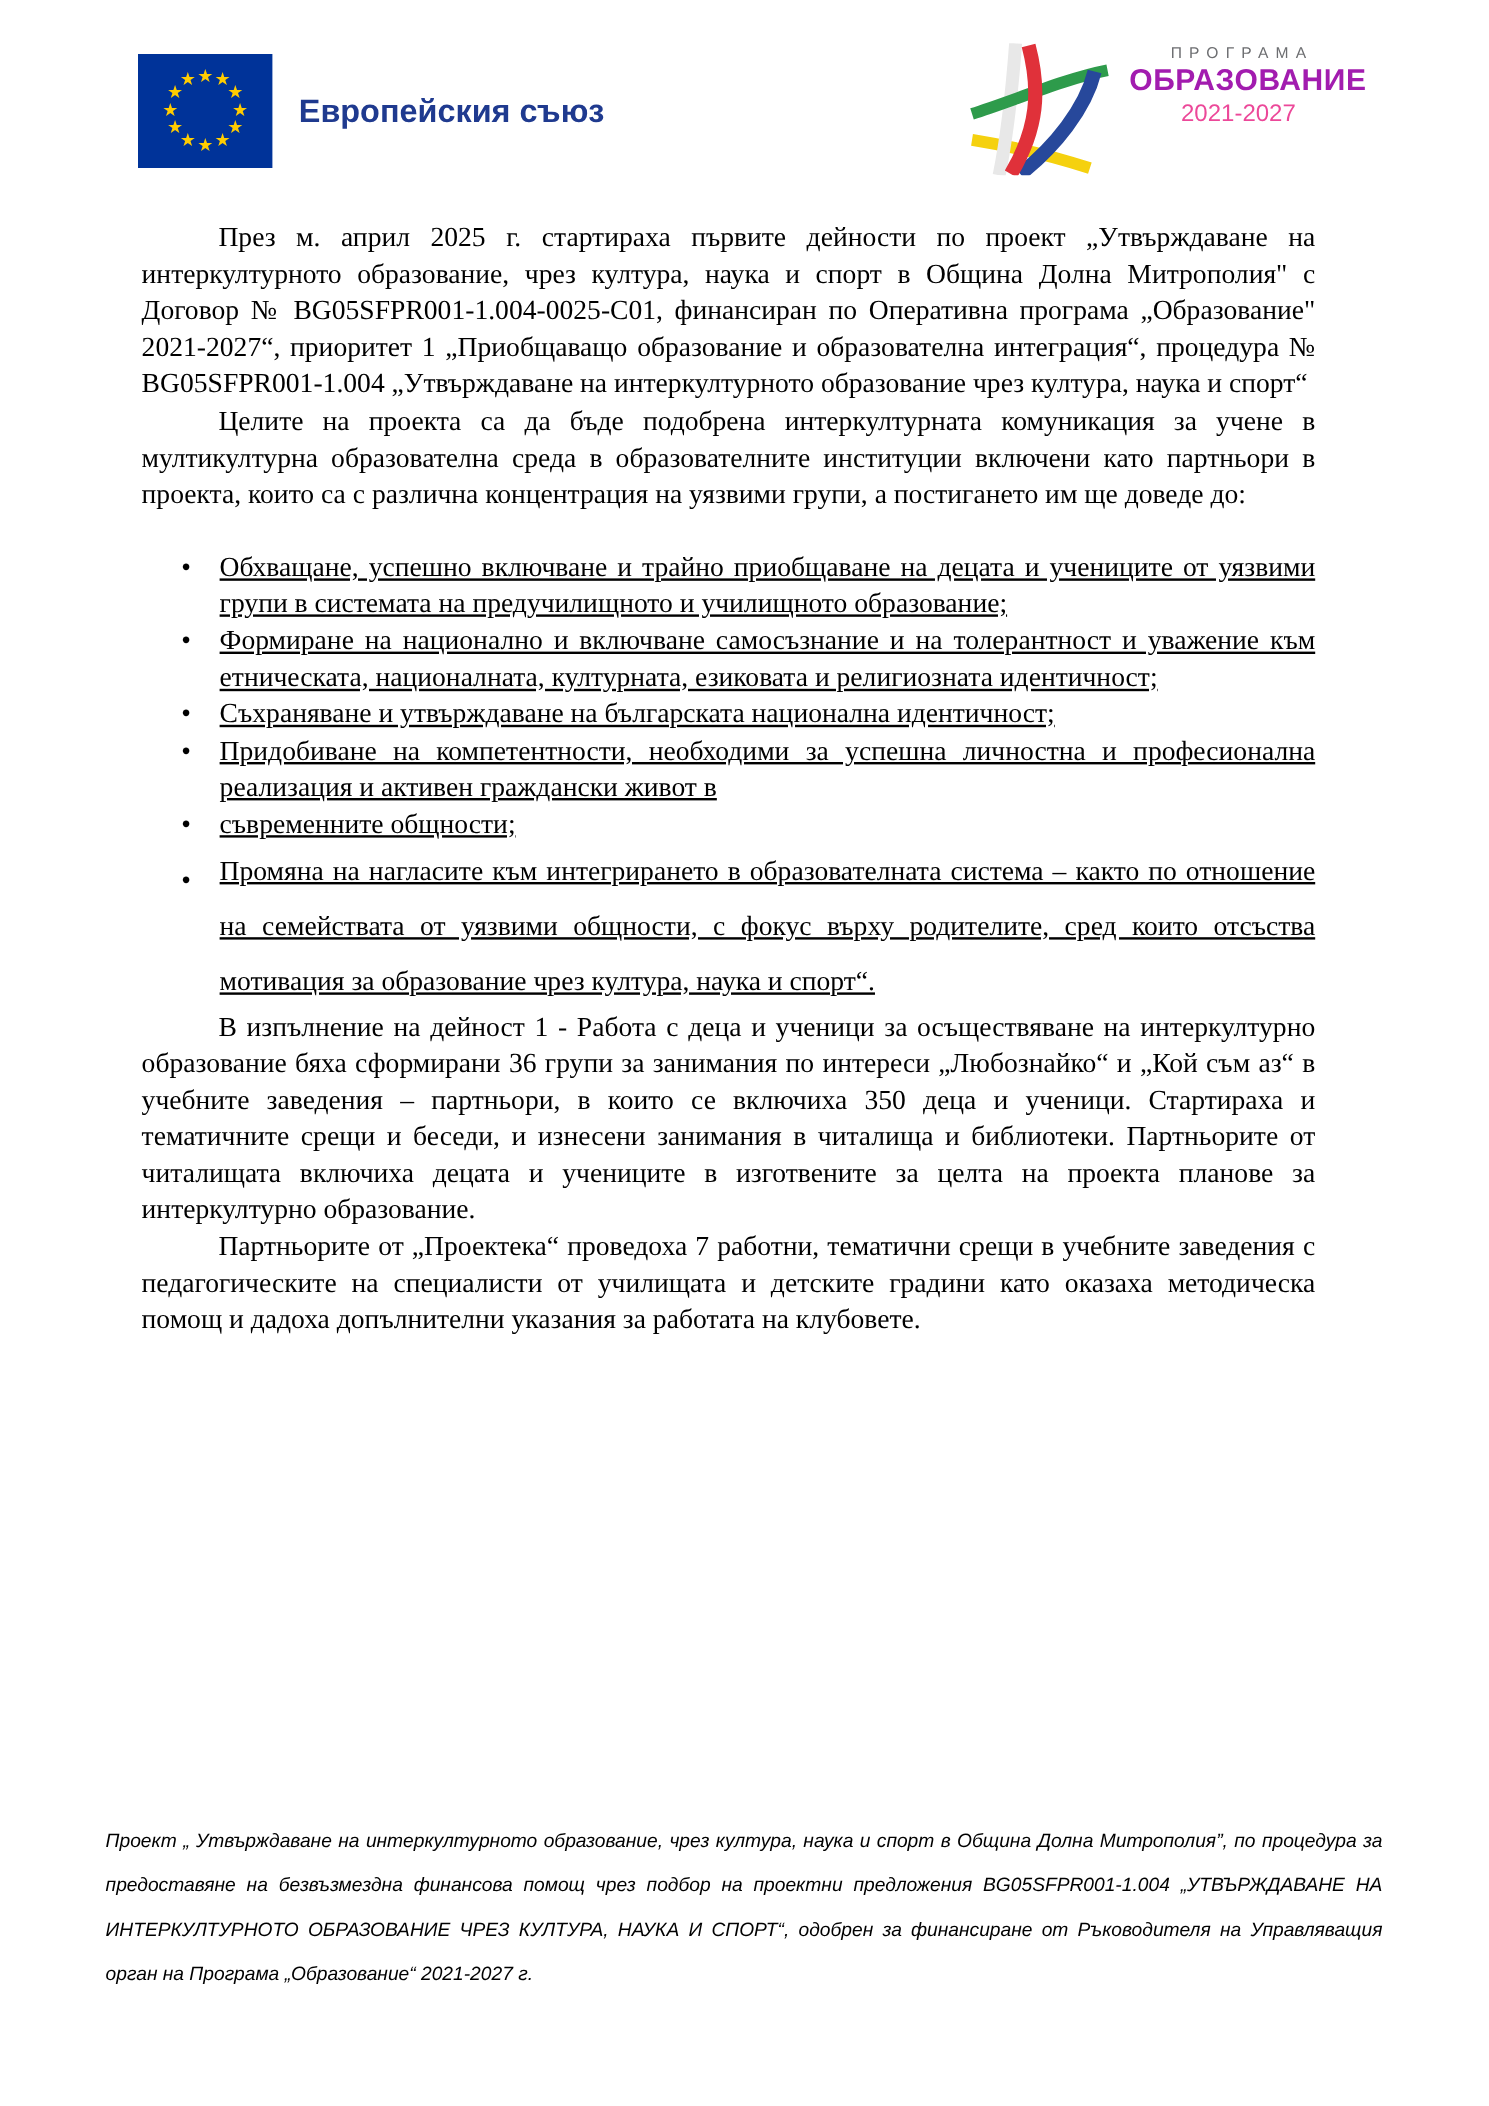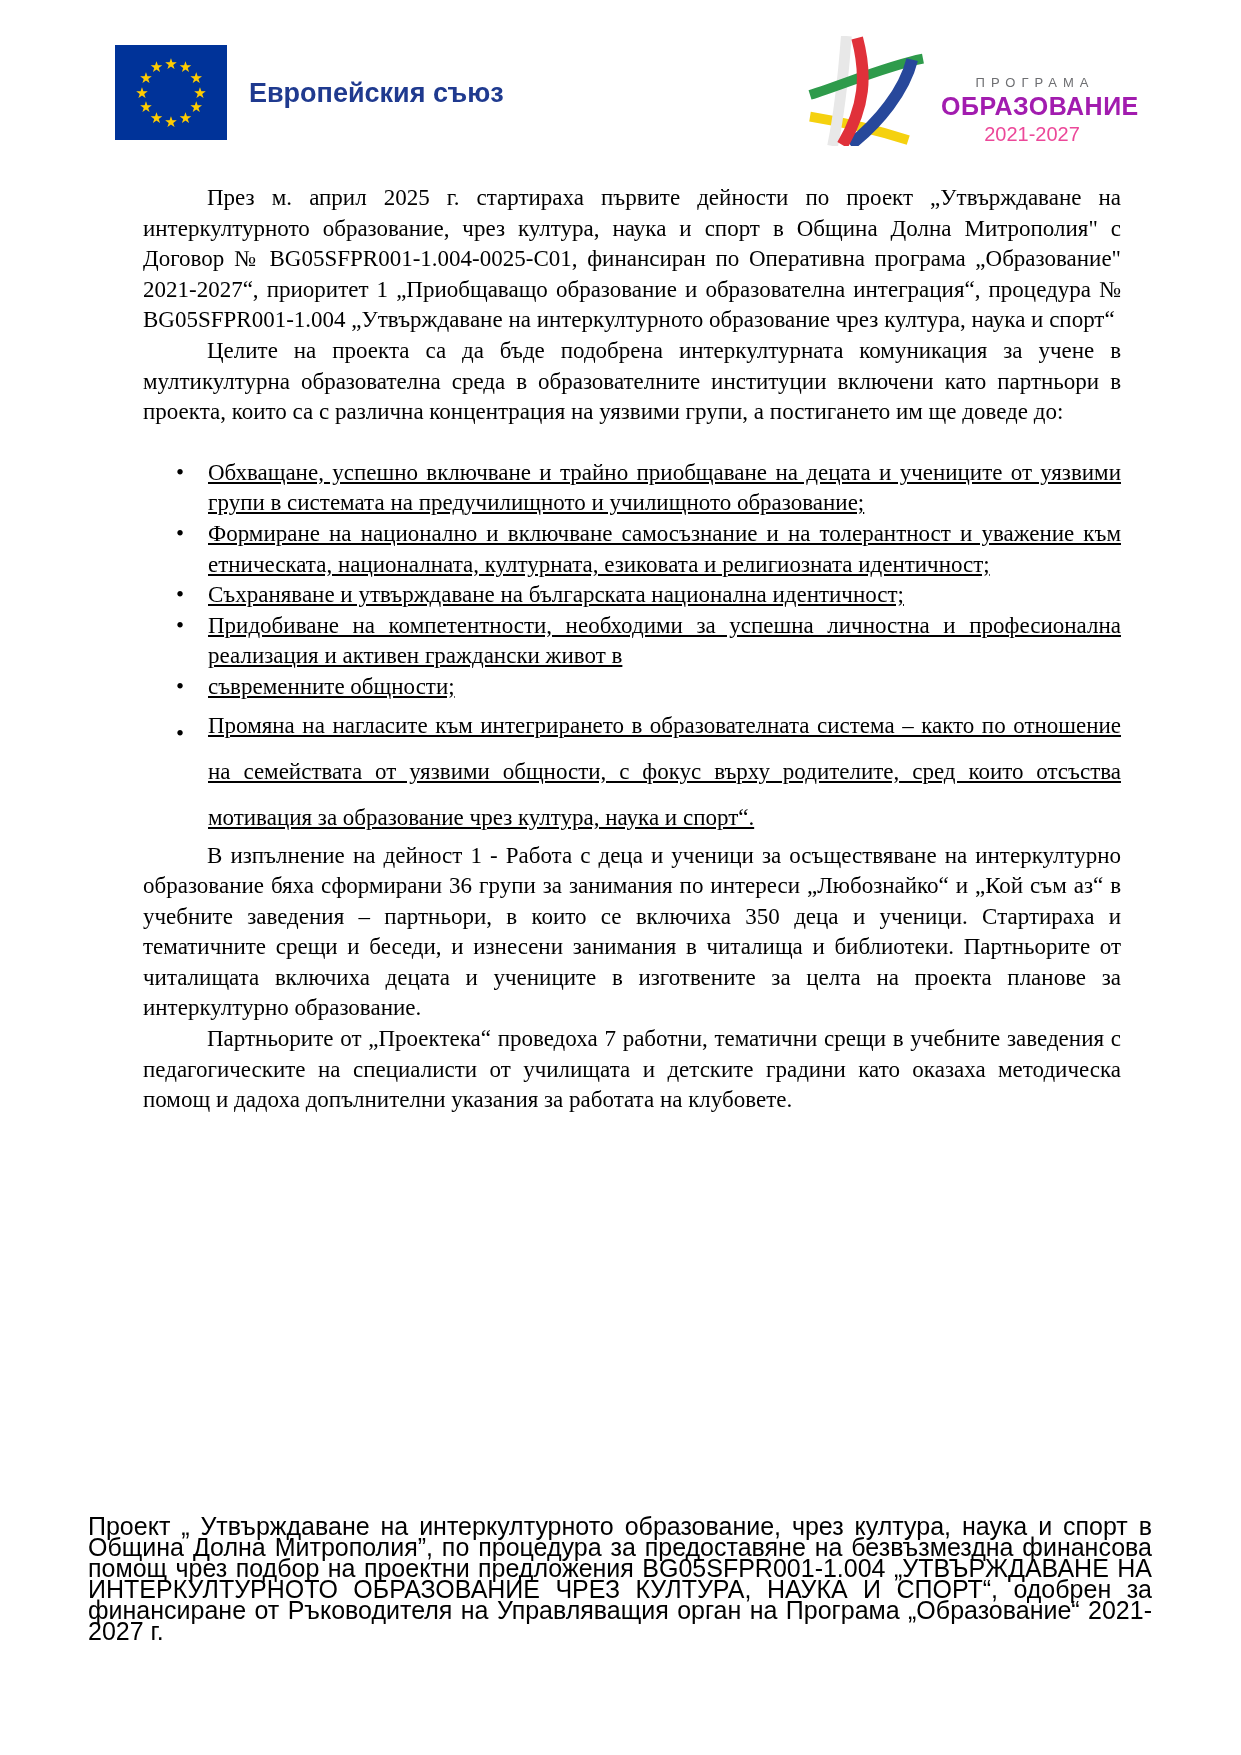--- a/index.html
+++ b/index.html
@@ -31,21 +31,21 @@
   .eu-text{
     font-family:"Liberation Sans", sans-serif;
     font-weight:bold;
     font-size:27px;line-height:34px;
     color:#1F3A8F;
     white-space:nowrap;
   }
 
   .program-logo{
     position:absolute;top:36px;right:118px;
-    display:flex;align-items:flex-end;gap:16px;
+    display:flex;align-items:flex-start;gap:16px;
   }
   .ribbons{flex:0 0 auto;}
   .program-text{
     font-family:"Liberation Sans", sans-serif;
     text-align:center;
     width:182px;
   }
   .program-kicker{
     font-size:13px;letter-spacing:6px;
     color:#6D6E71;margin-left:6px;
@@ -55,21 +55,21 @@
     font-size:25px;font-weight:bold;
     color:#a21caf;letter-spacing:0.5px;
     margin-top:2px;white-space:nowrap;
   }
   .program-years{
     font-size:20px;color:#ec4899;margin-top:2px;
   }
 
   
   .content{
-    position:absolute;left:143px;top:183px;width:978px;
+    position:absolute;left:118px;top:183px;width:978px;
     font-size:23px;line-height:30.6px;
     text-align:justify;
   }
   .content p{margin:0;}
   .indent{text-indent:64px;}
   ul.bullets{
     margin:30px 0 0 0;padding:0;list-style:none;
   }
   ul.bullets li{
     position:relative;padding-left:65px;
@@ -81,23 +81,24 @@
     position:absolute;left:33px;top:0;
     font-size:23px;
   }
   ul.bullets li.wide{line-height:46px;}
   ul.bullets li.wide::before{top:8px;}
 
   
   .footer{
     position:absolute;left:88px;top:1516px;width:1064px;
     font-family:"Liberation Sans", sans-serif;
-    font-size:25px;line-height:21px;
+    font-size:16px;line-height:37px;
     text-align:justify;
     color:#000;
+    font-style:italic;
   }
 </style>
 </head>
 <body>
 
 <div class="page">
 
   <div class="eu-logo">
     <div class="eu-flag">
       <div class="stars">

